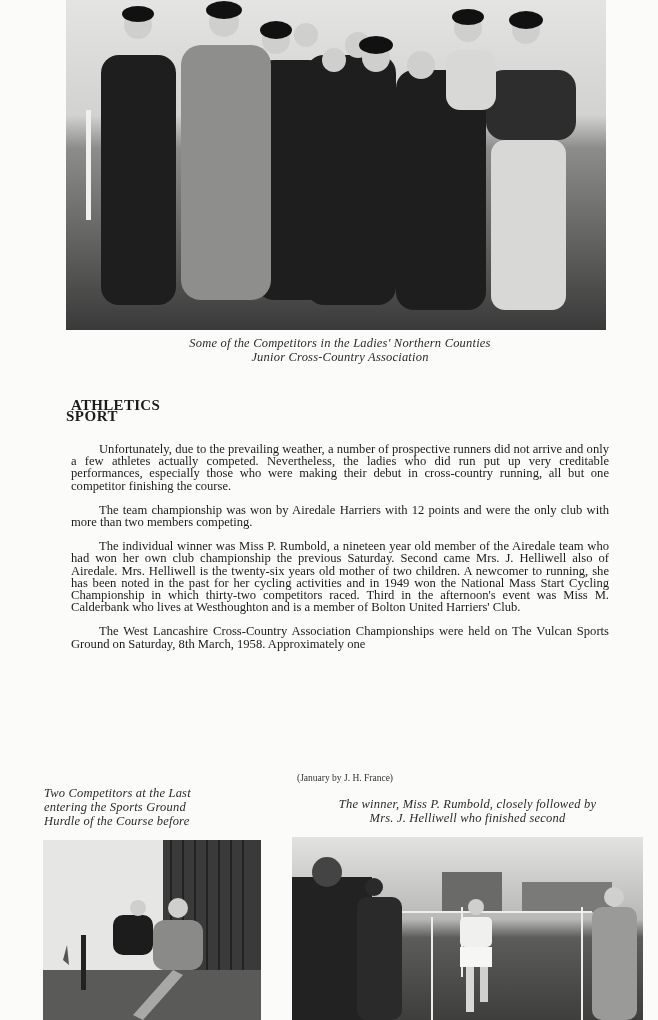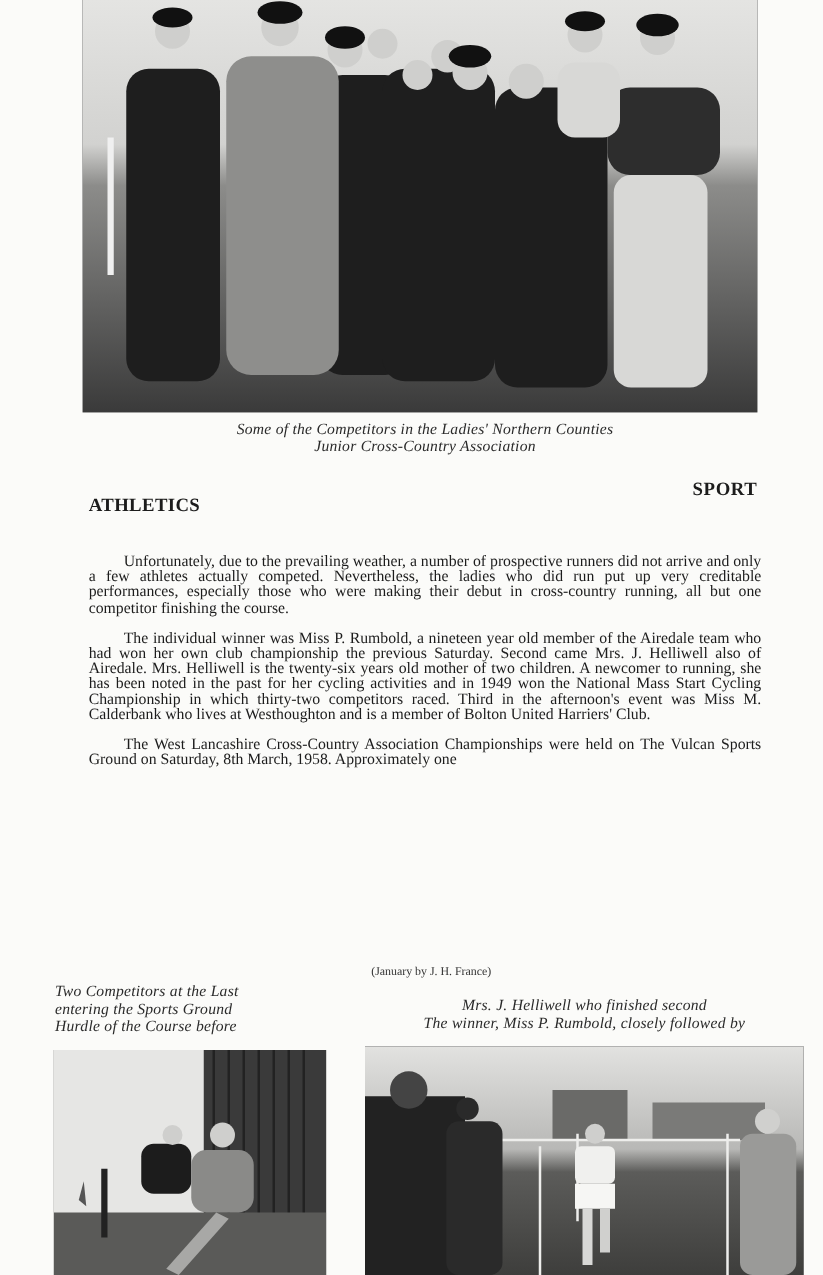--- a/index.html
+++ b/index.html
@@ -21,22 +21,22 @@
     text-align: center; color: #2a2a2a; letter-spacing: 0.2px;
   }
   #caption-top { left: 70px; top: 336px; width: 540px; }
   #caption-left { left: 44px; top: 786px; width: 218px; text-align: left; }
   #caption-right { left: 292px; top: 797px; width: 351px; }
   #photo-credit {
     position: absolute; left: 260px; top: 773px; width: 170px;
     font-size: 9.5px; text-align: center; color: #333;
   }
   #sport-title {
-    position: absolute; left: 66px; top: 384px; width: 540px;
-    text-align: right; font-weight: bold; font-size: 15px; letter-spacing: 0.5px;
+    position: absolute; left: 66px; top: 408px; width: 540px;
+    text-align: left; font-weight: bold; font-size: 15px; letter-spacing: 0.5px;
   }
   #section-heading {
     position: absolute; left: 71px; top: 397px;
     font-weight: bold; font-size: 15px; letter-spacing: 0.3px;
   }
   #article {
     position: absolute; left: 71px; top: 443px; width: 538px;
     font-size: 12.6px; line-height: 12.2px; text-align: justify;
   }
   #article p { margin: 0 0 12px 0; text-indent: 28px; }
@@ -100,35 +100,36 @@
 <div class="caption" id="caption-top">
   <div>Some of the Competitors in the Ladies' Northern Counties</div>
   <div>Junior Cross-Country Association</div>
 </div>
 
 <div id="sport-title">SPORT</div>
 <div id="section-heading">ATHLETICS</div>
 
 <div id="article">
   <p>Unfortunately, due to the prevailing weather, a number of prospective runners did not arrive and only a few athletes actually competed.  Nevertheless, the ladies who did run put up very creditable performances, especially those who were making their debut in cross-country running, all but one competitor finishing the course.</p>
+  <p>The team championship was won by Airedale Harriers with 12 points and were the only club with more than two members competing.</p>
   <p>The individual winner was Miss P. Rumbold, a nineteen year old member of the Airedale team who had won her own club championship the previous Saturday. Second came Mrs. J. Helliwell also of Airedale.  Mrs. Helliwell is the twenty-six years old mother of two children.  A newcomer to running, she has been noted in the past for her cycling activities and in 1949 won the National Mass Start Cycling Championship in which thirty-two competitors raced.  Third in the afternoon's event was Miss M. Calderbank who lives at Westhoughton and is a member of Bolton United Harriers' Club.</p>
   <p>The West Lancashire Cross-Country Association Championships were held on The Vulcan Sports Ground on Saturday, 8th March, 1958.  Approximately one</p>
 </div>
 
 <div id="photo-credit">(January by J. H. France)</div>
 
 <div class="caption" id="caption-left">
   <div>Two Competitors at the Last</div>
   <div>entering the Sports Ground</div>
   <div>Hurdle of the Course before</div>
 </div>
 
 <div class="caption" id="caption-right">
+  <div>The winner, Miss P. Rumbold, closely followed by</div>
   <div>Mrs. J. Helliwell who finished second</div>
-  <div>The winner, Miss P. Rumbold, closely followed by</div>
 </div>
 
 <div class="photo" id="photo-left">
   <svg viewBox="0 0 218 180" preserveAspectRatio="none">
     <rect width="218" height="180" fill="#e6e6e4"></rect>
     <rect x="120" y="0" width="98" height="180" fill="#3a3a3a"></rect>
     <g stroke="#222" stroke-width="2">
       <line x1="128" y1="0" x2="128" y2="180"></line>
         <line x1="140" y1="0" x2="140" y2="180"></line>
       <line x1="152" y1="0" x2="152" y2="180"></line>

